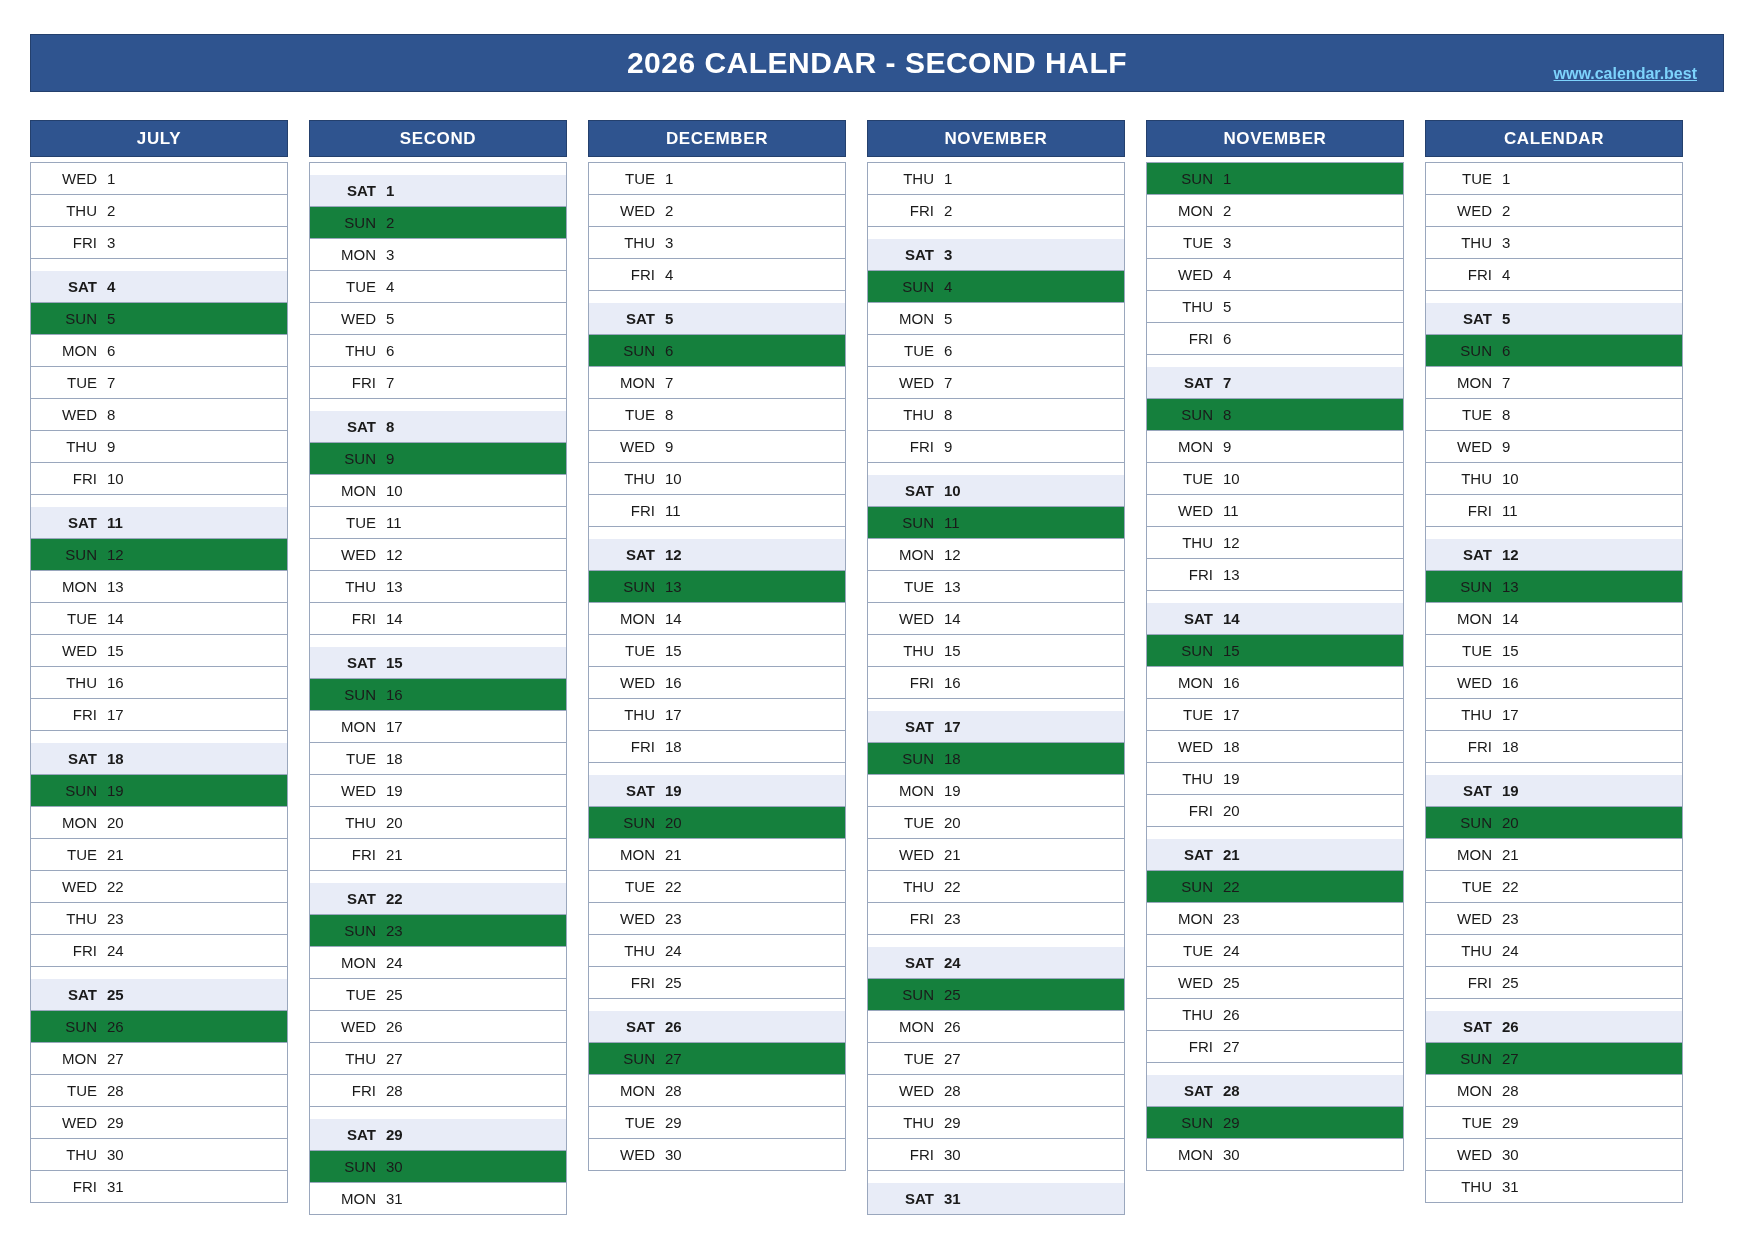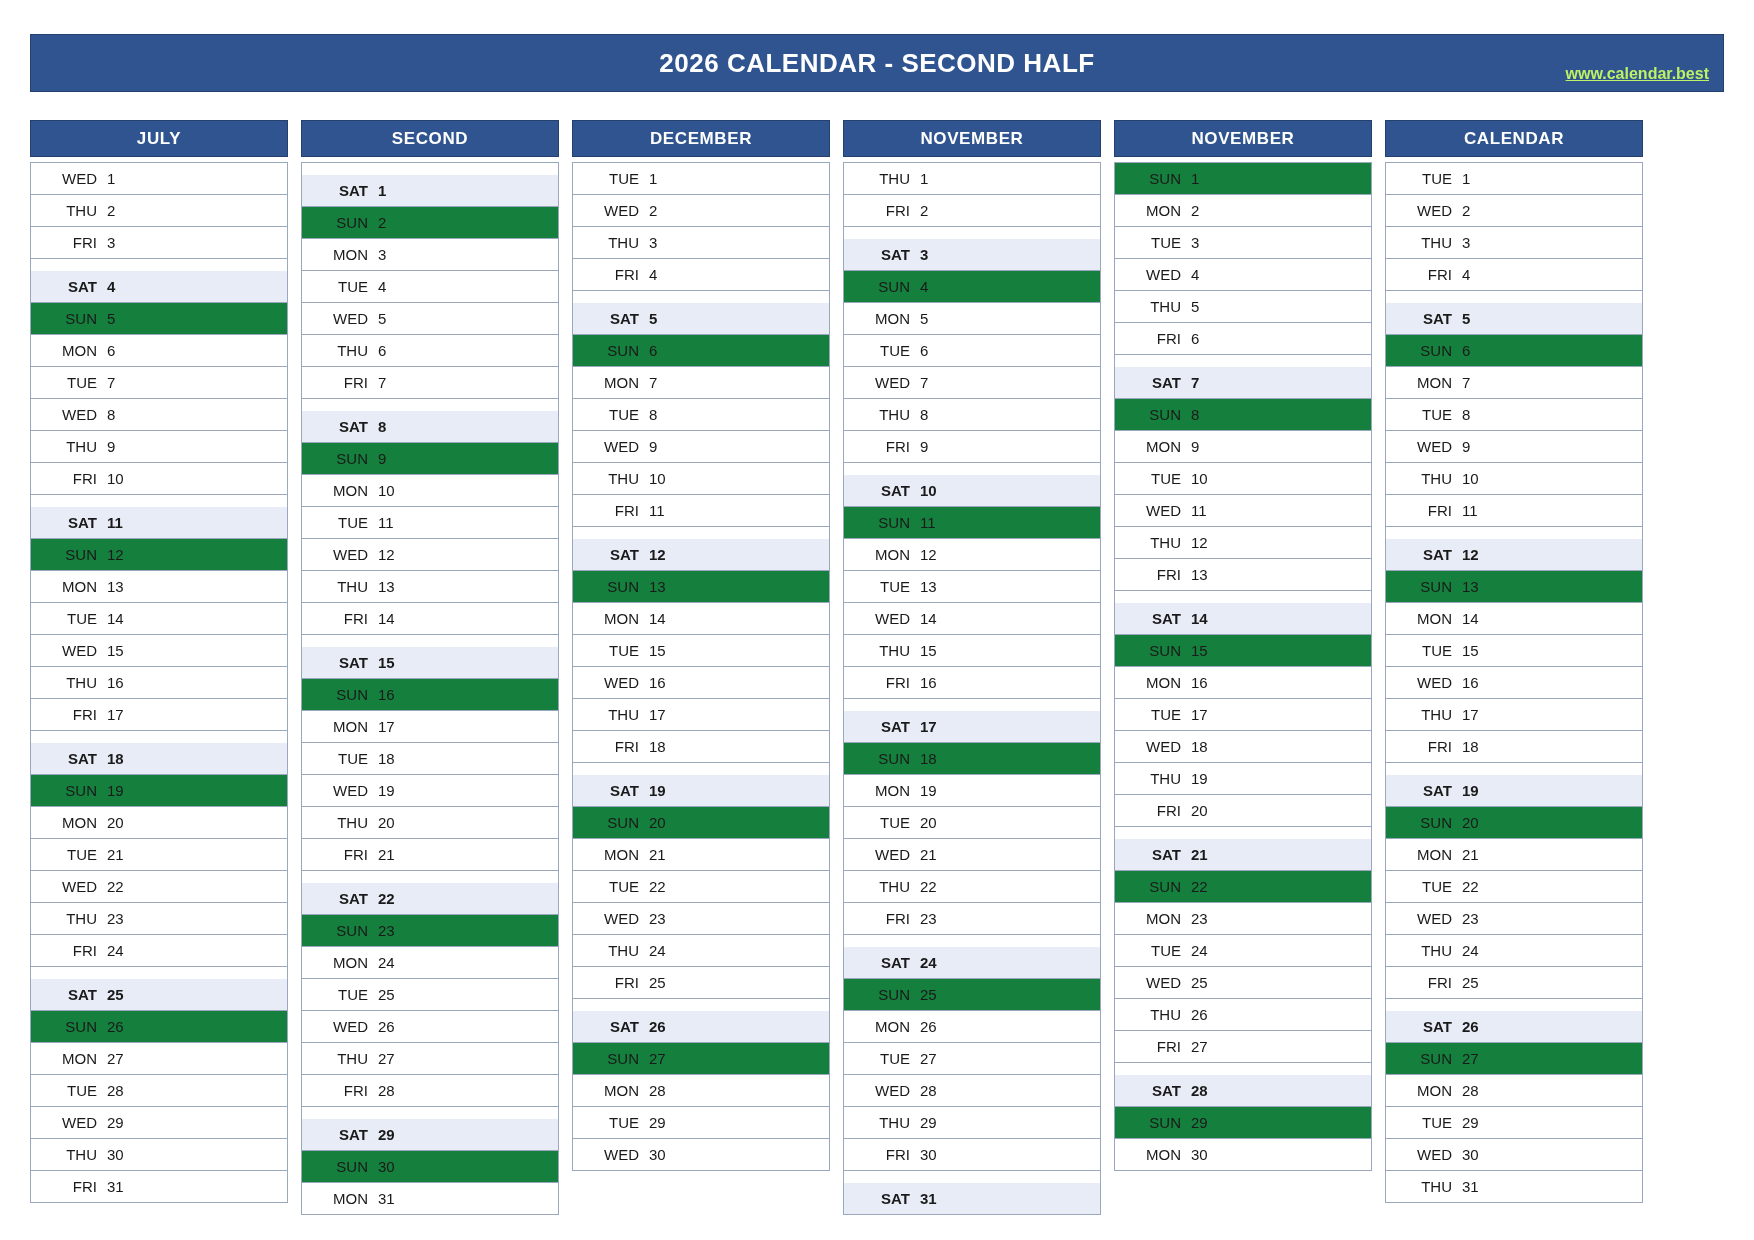--- a/index.html
+++ b/index.html
@@ -27,37 +27,37 @@
     background: #2f548f;
     border: 1px solid #24406d;
     display: flex;
     align-items: center;
     justify-content: center;
     position: relative;
     margin-bottom: 28px;
   }
   .header-title {
     color: #ffffff;
-    font-size: 26px;
+    font-size: 30px;
     font-weight: bold;
     letter-spacing: 0.5px;
   }
   .header-link {
     position: absolute;
-    right: 14px;
+    right: 26px;
     bottom: 8px;
-    color: #bef264;
+    color: #7dd3fc;
     font-size: 16px;
     font-weight: bold;
     text-decoration: underline;
   }
   
   .months {
     display: flex;
-    gap: 13px;
+    gap: 21px;
     align-items: flex-start;
   }
   .month {
     width: 258px;
     box-sizing: border-box;
   }
   .month-title {
     background: #2f548f;
     border: 1px solid #24406d;
     color: #ffffff;

